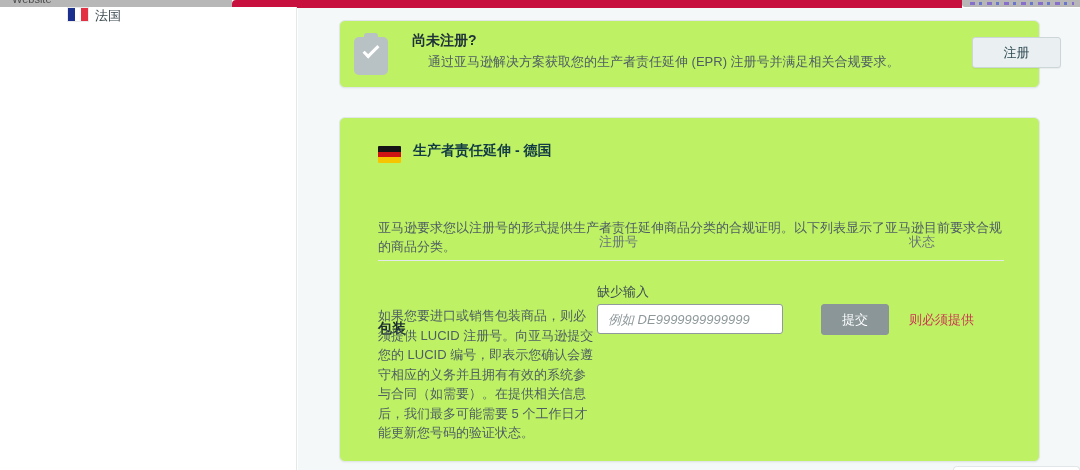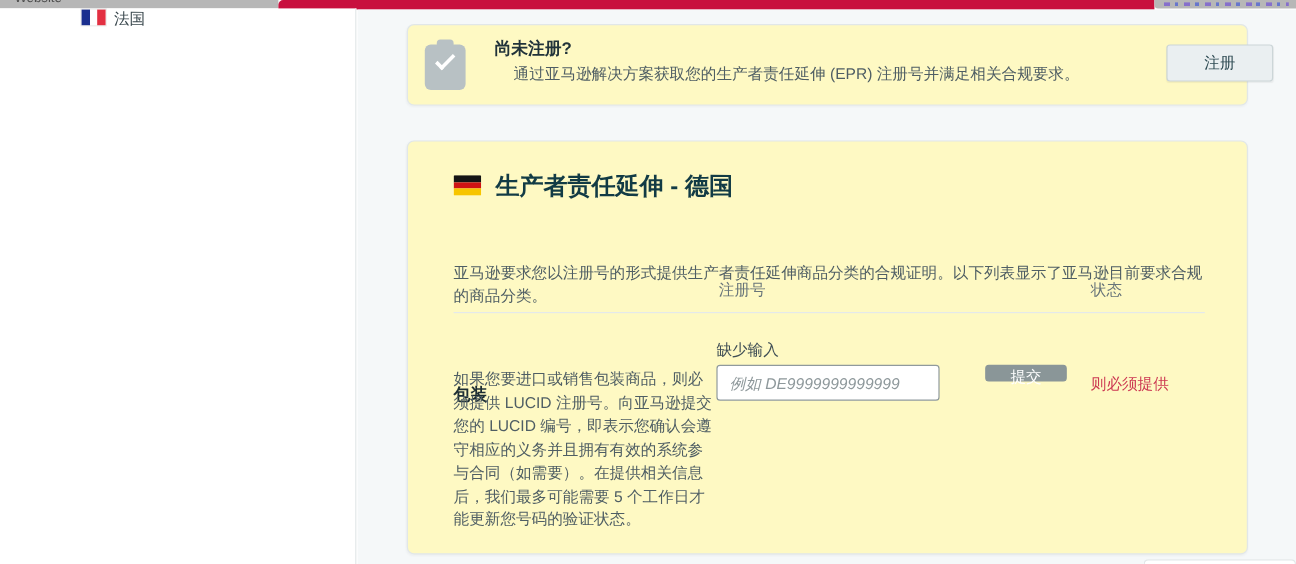--- a/index.html
+++ b/index.html
@@ -53,21 +53,21 @@
   }
 
   
   .main-bg {
     left: 298px; top: 8px; width: 782px; height: 462px;
     background: #f5f8f9;
   }
 
   
   .card {
-    position: absolute; background: #fef9c3;
+    position: absolute; background: #bef264;
     border: 1px solid #e1e7e8; border-radius: 6px;
     box-shadow: 0 1px 2px rgba(0,0,0,.04);
   }
   .card1 { left: 339px; top: 20px; width: 701px; height: 68px; }
   .card2 { left: 339px; top: 117px; width: 701px; height: 345px; }
 
   
   .clipboard-icon { position: absolute; left: 14px; top: 12px; width: 34px; height: 42px; }
   .clipboard-icon .tab {
     position: absolute; left: 10px; top: 0; width: 14px; height: 8px;
@@ -102,21 +102,21 @@
   .flag-de {
     position: absolute; left: 38px; top: 28px; width: 23px; height: 17px;
     display: flex; flex-direction: column; border-radius: 1px; overflow: hidden;
   }
   .flag-de .s1 { flex: 1; background: #151515; }
   .flag-de .s2 { flex: 1; background: #cf1414; }
   .flag-de .s3 { flex: 1; background: #f7c500; }
 
   .card2-title {
     position: absolute; left: 73px; top: 24px;
-    font-size: 20px; font-weight: bold; color: #123b45;
+    font-size: 14px; font-weight: bold; color: #123b45;
   }
   .card2-desc {
     position: absolute; left: 38px; top: 68px; width: 630px;
     font-size: 13px; color: #4f5e64; line-height: 19px; margin-top: 32px;
   }
 
   .th { position: absolute; top: 115px; font-size: 13px; color: #68757a; }
   .th-cat    { left: 38px; }
   .th-reg    { left: 259px; }
   .th-status { left: 569px; }
@@ -138,21 +138,21 @@
     font-size: 13px; color: #3f4e55;
   }
   .reg-input {
     position: absolute; left: 257px; top: 186px; width: 186px; height: 30px;
     border: 1px solid #909a9d; border-radius: 3px; background: #ffffff;
     font-size: 13px; padding: 0 10px; color: #2b3b41;
     font-family: inherit;
   }
   .reg-input::placeholder { color: #8e989b; font-style: italic; opacity: 1; }
   .submit-btn {
-    position: absolute; left: 481px; top: 186px; width: 68px; height: 14px;
+    position: absolute; left: 481px; top: 186px; width: 68px; height: 31px;
     background: #8a9698; border: 1px solid #8a9698; border-radius: 3px;
     color: #ffffff; font-size: 13px; font-family: inherit; cursor: pointer;
   }
   .row-status {
     position: absolute; left: 569px; top: 193px;
     font-size: 13px; color: #CC3752;
   }
 
   
   .next-card-peek {

